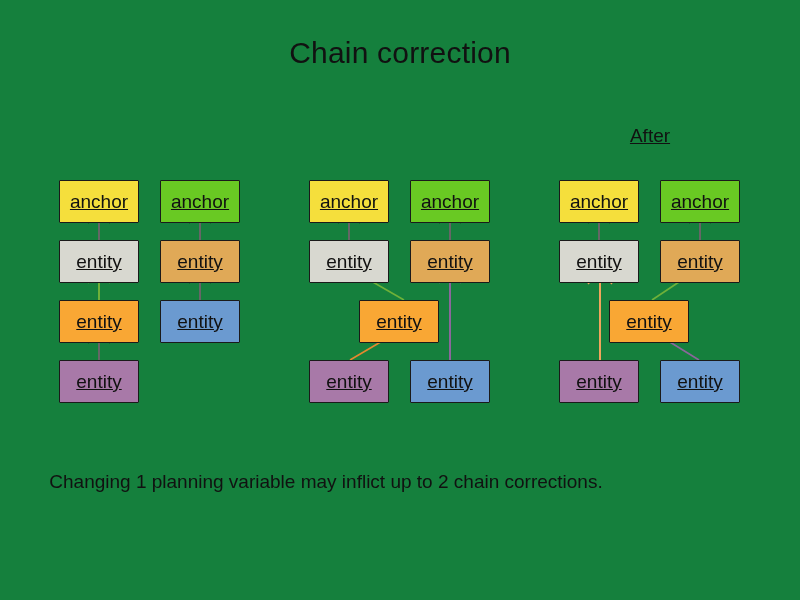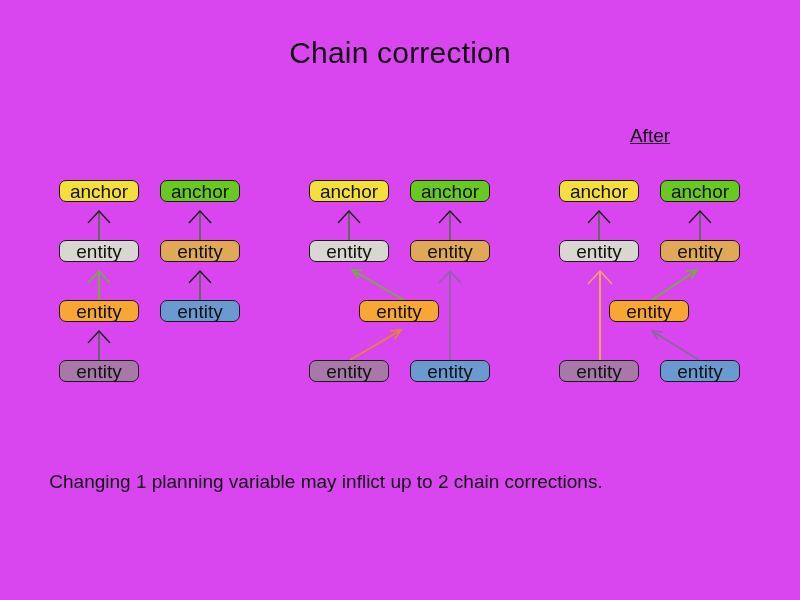--- a/index.html
+++ b/index.html
@@ -1,39 +1,39 @@
 <!DOCTYPE html>
 <html><head>
 <meta charset="utf-8">
 <style>
   html,body { margin:0; padding:0; background:#fff; }
   .stage {
-    position:relative; width:800px; height:600px; background:#d946ef;
+    position:relative; width:800px; height:600px; background:#15803d;
     font-family:"Liberation Sans", sans-serif; overflow:hidden;
   }
   .title {
     position:absolute; top:36px; left:0; width:800px; text-align:center;
     font-size:30px; color:#111; letter-spacing:0.2px;
   }
   .grouplabel {
     position:absolute; top:125px; width:200px; text-align:center;
     font-size:19px; color:#111;
   }
   .grouplabel.before { left:50px; }
   .grouplabel.after  { left:550px;text-decoration:underline; }
   .caption {
     position:absolute; top:471px; left:0; width:652px; text-align:center;
     font-size:19px; color:#111;
   }
   svg.arrows { position:absolute; left:0; top:0; pointer-events:none; }
   .box {
-    position:absolute; width:80px; height:22px; box-sizing:border-box;
-    border:1.6px solid #1a1a1a; border-radius:7px;
+    position:absolute; width:80px; height:43px; box-sizing:border-box;
+    border:1.6px solid #1a1a1a; border-radius:1px;
     display:flex; align-items:center; justify-content:center;
-    font-size:19px; color:#111; line-height:1;
+    font-size:19px; color:#111; line-height:1;text-decoration:underline;
   }
   .c-yellow { background:#F5DF3C; }
   .c-green  { background:#69C923; }
   .c-gray   { background:#D8D8D0; }
   .c-tan    { background:#E0A957; }
   .c-orange { background:#F9A734; }
   .c-blue   { background:#6B9AD0; }
   .c-purple { background:#A879A8; }
 </style>
 </head>

